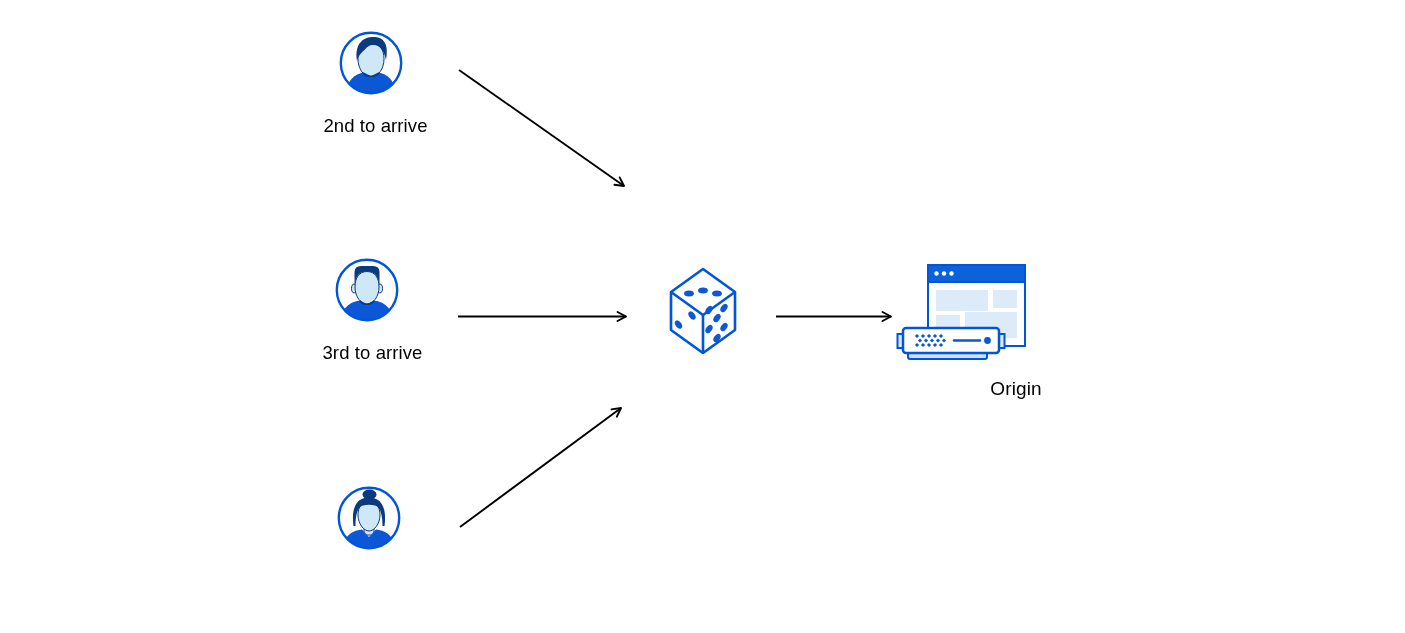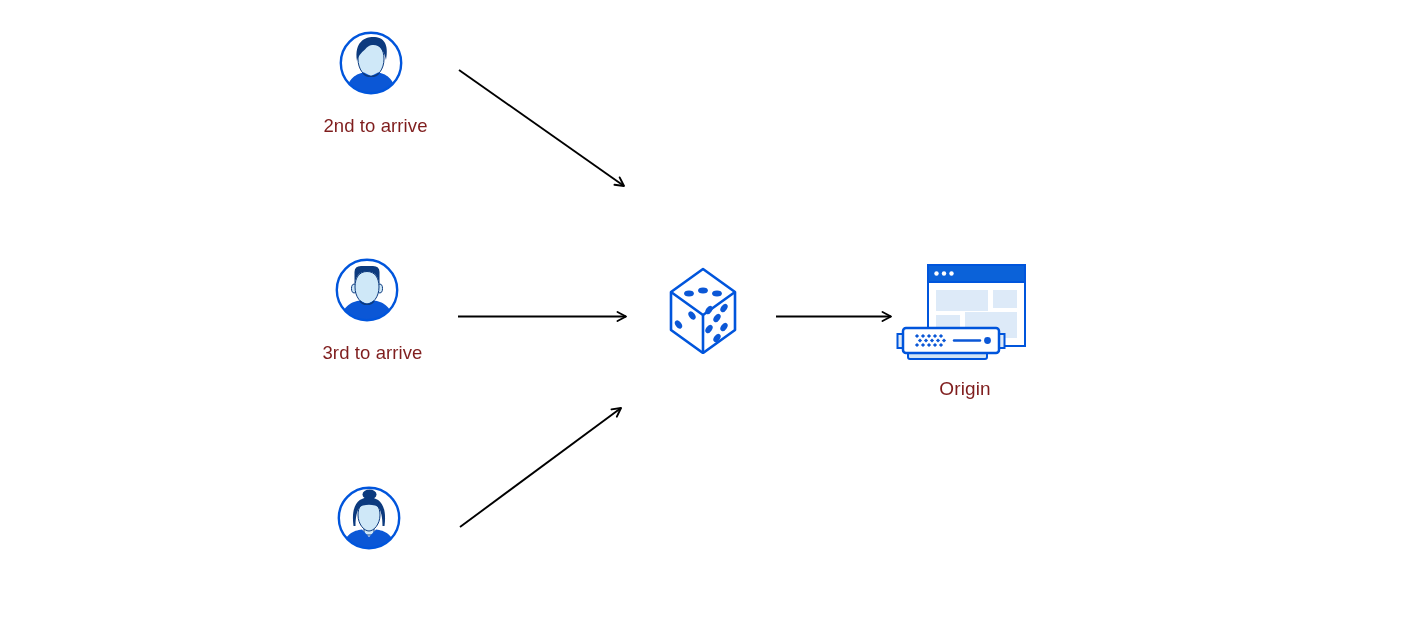--- a/index.html
+++ b/index.html
@@ -3,21 +3,21 @@
 <meta charset="utf-8">
 <style>
   html,body{margin:0;padding:0;background:#ffffff;}
   .canvas{
     position:relative;width:1405px;height:633px;background:#ffffff;overflow:hidden;
     font-family:"Liberation Sans",sans-serif;
   }
   .abs{position:absolute;}
   .node-label{
     position:absolute;text-align:center;
-    font-size:18.5px;line-height:22px;color:#7f1d1d;letter-spacing:0.1px;
+    font-size:18.5px;line-height:22px;color:#000000;letter-spacing:0.1px;
   }
   svg{display:block;}
   .arrow-layer{position:absolute;left:0;top:0;pointer-events:none;}
 </style>
 </head>
 <body>
 
 <div class="canvas">
 
   <svg class="arrow-layer" width="1405" height="633" viewBox="0 0 1405 633">
@@ -156,15 +156,15 @@
           <rect x="28.5" y="87.5" width="3" height="3" transform="rotate(45 30 89)"></rect>
           <rect x="34.5" y="87.5" width="3" height="3" transform="rotate(45 36 89)"></rect>
           <rect x="40.5" y="87.5" width="3" height="3" transform="rotate(45 42 89)"></rect>
           <rect x="46.5" y="87.5" width="3" height="3" transform="rotate(45 48 89)"></rect>
         </g>
         <line x1="61" y1="84.5" x2="87" y2="84.5" stroke="#0b57d6" stroke-width="2.4" stroke-linecap="round"></line>
         <circle cx="94.5" cy="84.5" r="3.4" fill="#0b57d6"></circle>
       </g>
     </svg>
   </div>
-  <div class="node-label" style="left:895px;top:378px;width:140px;font-size:19px;">Origin</div>
+  <div class="node-label" style="left:946px;top:378px;width:140px;font-size:19px;">Origin</div>
 
 </div>
 
 </body></html>

